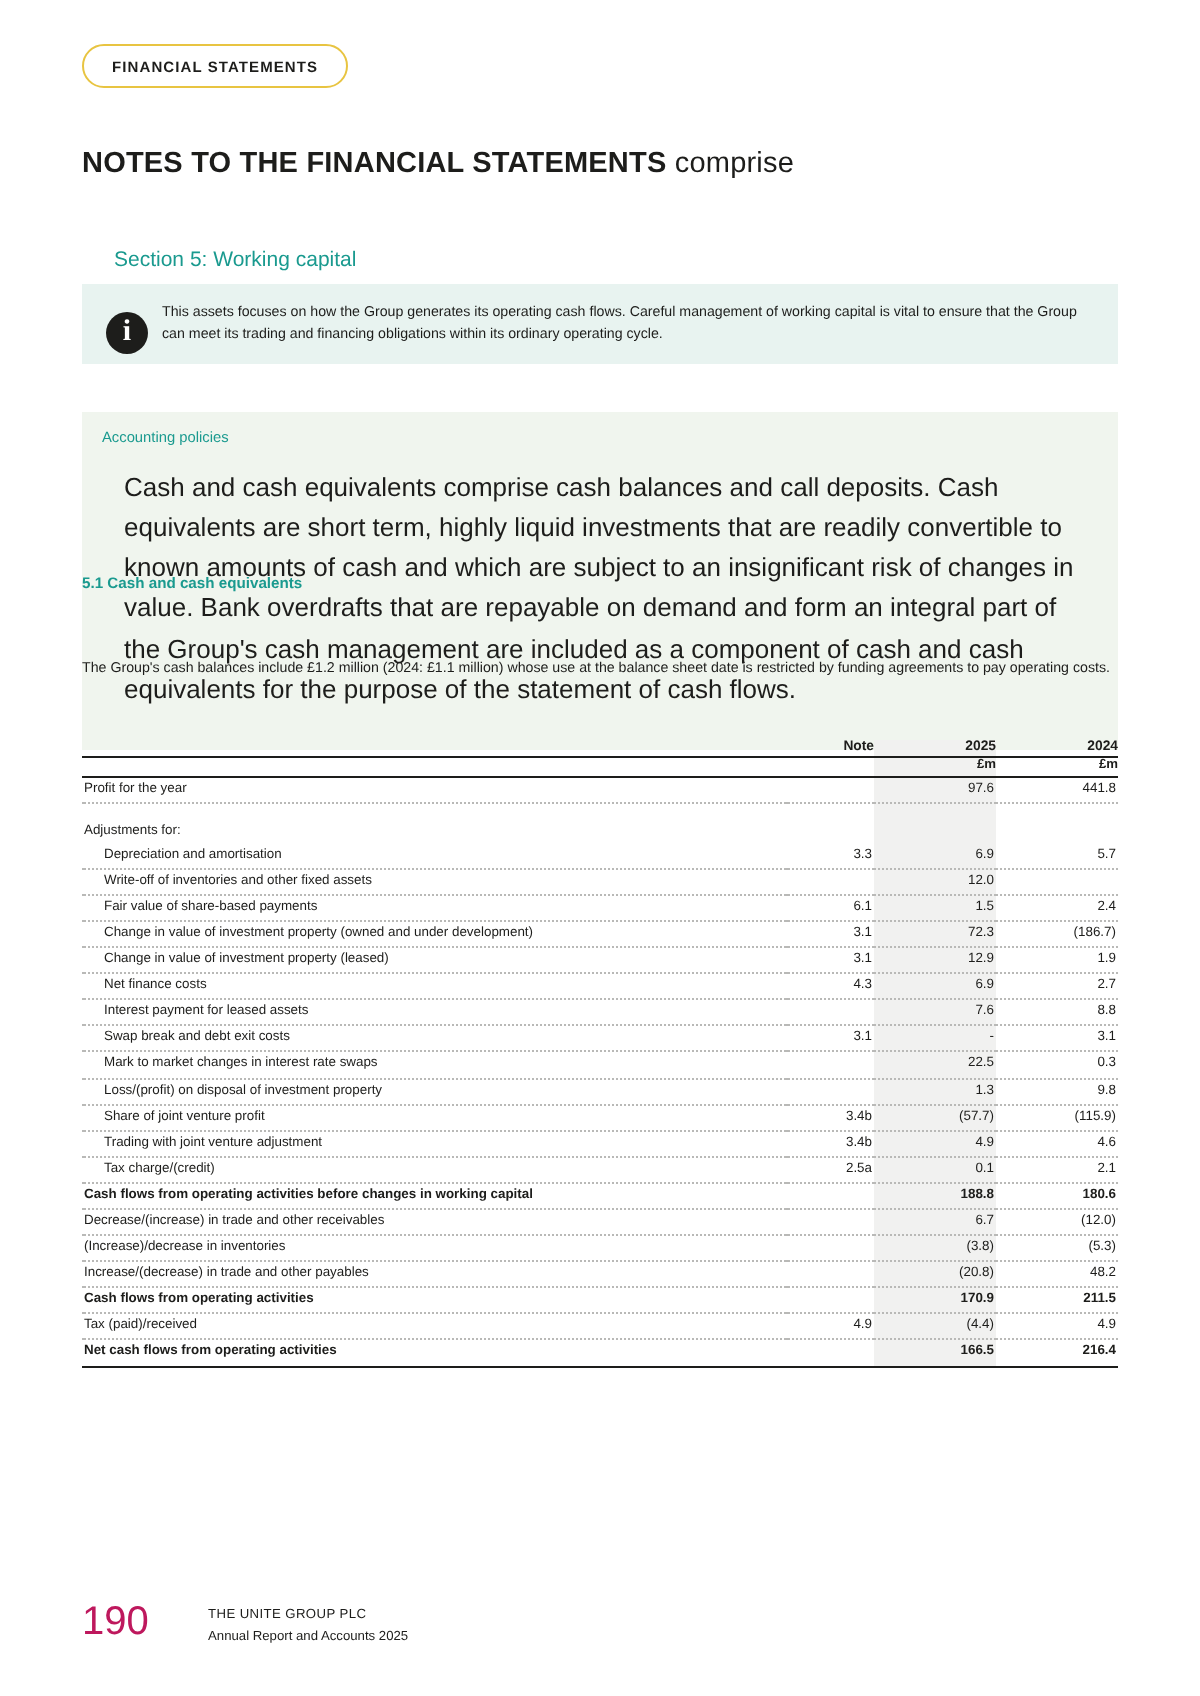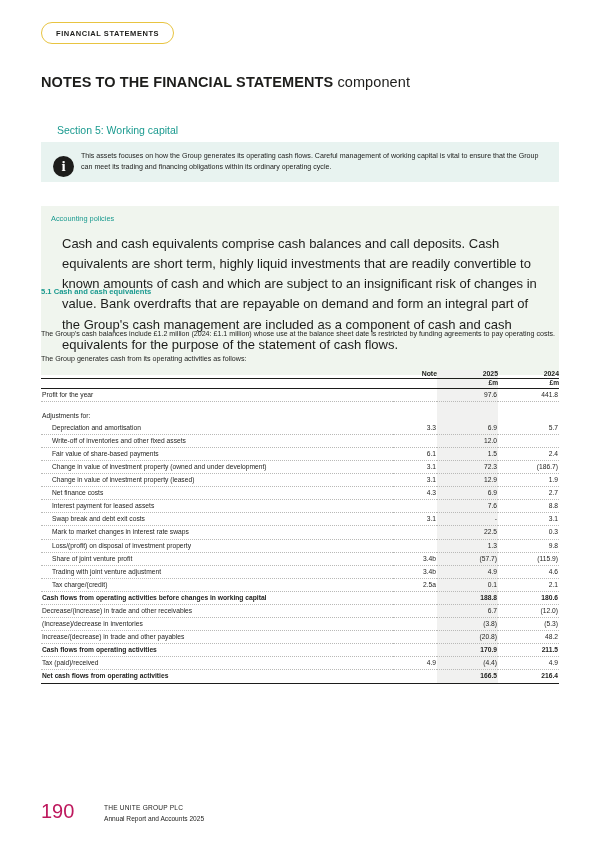--- a/index.html
+++ b/index.html
@@ -212,38 +212,37 @@
 <body>
 
 <div class="page">
 
   <div class="pill">
     <span>FINANCIAL STATEMENTS</span>
   </div>
 
   <div class="main-title">
     <b>NOTES TO THE FINANCIAL STATEMENTS</b>
-    <span class="cont">component</span>
+    <span class="cont">comprise</span>
   </div>
 
   <div class="section-heading">Section 5: Working capital</div>
 
   <div class="intro-panel">
     <div class="intro-icon">i</div>
     <p>This assets focuses on how the Group generates its operating cash flows. Careful management of working capital is vital to ensure that the Group can meet its trading and financing obligations within its ordinary operating cycle.</p>
   </div>
 
   <div class="policy-panel">
     <div class="policy-title">Accounting policies</div>
     <p>Cash and cash equivalents comprise cash balances and call deposits. Cash equivalents are short term, highly liquid investments that are readily convertible to known amounts of cash and which are subject to an insignificant risk of changes in value. Bank overdrafts that are repayable on demand and form an integral part of the Group's cash management are included as a component of cash and cash equivalents for the purpose of the statement of cash flows.</p>
   </div>
 
   <div class="sub-heading">5.1 Cash and cash equivalents</div>
   <div class="body-para p2">The Group's cash balances include £1.2 million (2024: £1.1 million) whose use at the balance sheet date is restricted by funding agreements to pay operating costs.</div>
-  <div class="body-para p3">The Group generates cash from its operating activities as follows:</div>
 
   <div class="tbl-wrap">
     <table class="fin">
       <colgroup>
         <col class="col-label">
           <col class="col-note">
           <col class="col-y1">
           <col class="col-y2">
       </colgroup>
       <tbody id="tbl-body">

